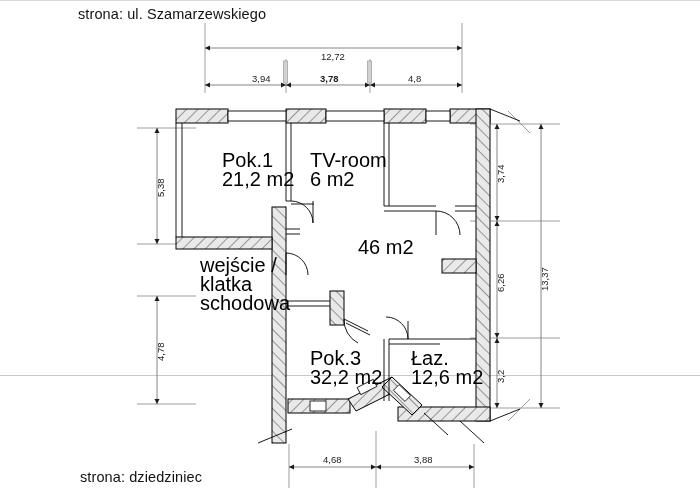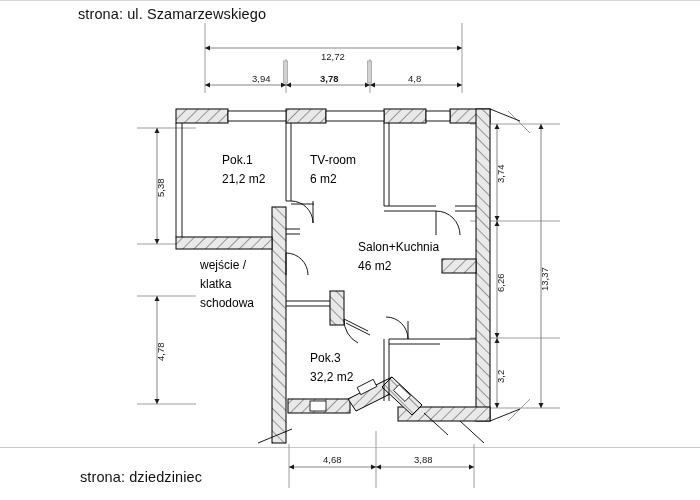--- a/index.html
+++ b/index.html
@@ -4,37 +4,37 @@
 <style>
   html,body{margin:0;padding:0;}
   body{
     width:700px;height:500px;
     background:#ffffff;
     font-family:"Liberation Sans", sans-serif;
     overflow:hidden;
   }
   #page{
     position:relative;
-    width:700px;height:448px;
+    width:700px;height:376px;
     box-sizing:border-box;
     border-top:1px solid #d8d8d8;
     border-bottom:1px solid #c9c9c9;
     background:#ffffff;
   }
   svg{display:block;position:absolute;top:0;left:0;}
   .cap{
     position:absolute;
     font-size:14.5px;
     color:#111;
     white-space:nowrap;
     letter-spacing:0.1px;
   }
   .roomlabel{
     position:absolute;
-    font-size:12px;
+    font-size:20px;
     color:#000;
     line-height:19px;
     white-space:nowrap;
     text-align:left;
   }
   .dimtext{
     position:absolute;
     font-size:9.5px;
     color:#1a1a1a;
     white-space:nowrap;
@@ -222,29 +222,32 @@
     <div>21,2 m2</div>
   </div>
 
   <div class="roomlabel" style="left:310px; top:150px;">
     <div>TV-room</div>
     <div>6 m2</div>
   </div>
 
 
   <div class="roomlabel" style="left:358px; top:237px;">
-    <div>Salon+Kuchnia</div>
     <div>46 m2</div>
   </div>
 
   <div class="roomlabel" style="left:310px; top:348px;">
     <div>Pok.3</div>
     <div>32,2 m2</div>
   </div>
 
+  <div class="roomlabel" style="left:411px; top:348px;">
+    <div>Łaz.</div>
+    <div>12,6 m2</div>
+  </div>
 
   <div class="roomlabel" style="left:200px; top:255px;">
     <div>wejście /</div>
     <div>klatka</div>
     <div>schodowa</div>
   </div>
 
   <div class="dimtext" style="left:321px; top:50px;">12,72</div>
   <div class="dimtext" style="left:252px; top:72px;">3,94</div>
   <div class="dimtext" style="left:320px; top:72px;font-weight:bold;">3,78</div>

